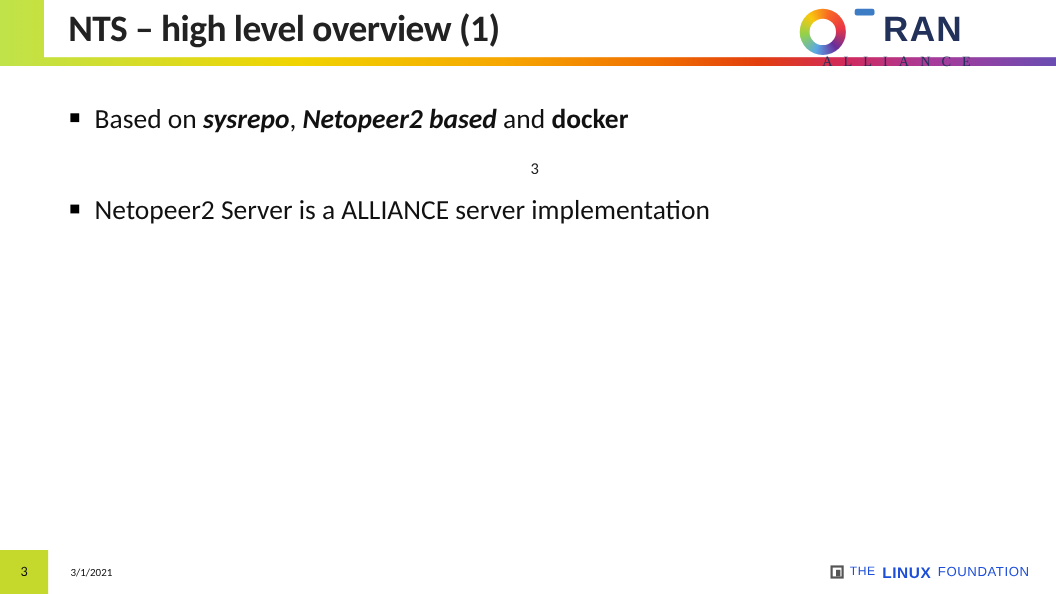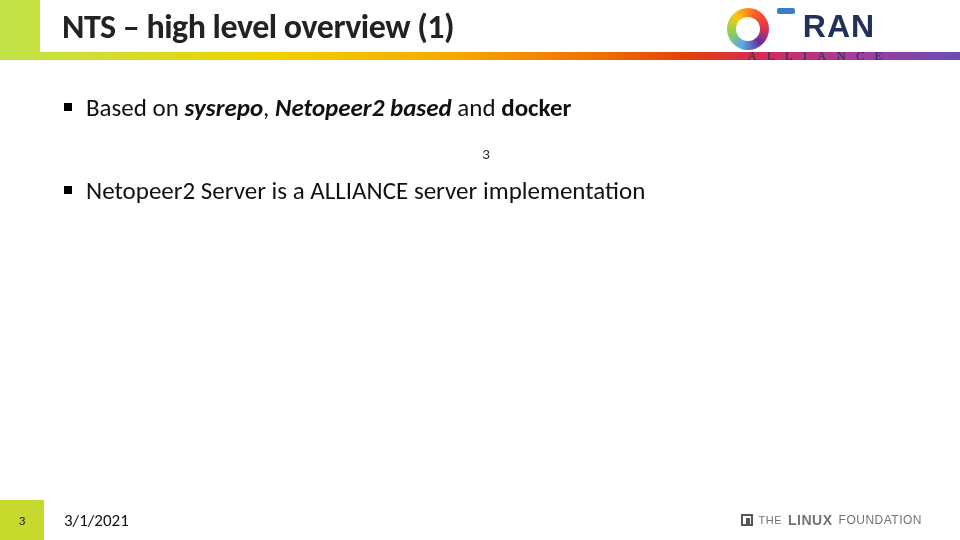--- a/index.html
+++ b/index.html
@@ -100,25 +100,25 @@
     display: flex;
     align-items: center;
   }
   .footer-slot {
     height: 100%;
     display: flex;
     align-items: center;
     justify-content: center;
   }
   .fs-num { width: 44px; background: #c5d92d; color:#111; font-size: 13px; }
-  .fs-date { padding: 0 20px; color:#111; font-size: 17px; background:#fff; }
+  .fs-date { padding: 0 20px; color:#111; font-size: 10px; background:#fff; }
   .fs-spacer { flex: 1; }
   .linux-logo {
-    display:flex; align-items:center; gap:6px; margin-right:38px;
-    font-family: Arial, sans-serif; color:#737373;
+    display:flex; align-items:center; gap:6px; margin-right:24px;
+    font-family: Arial, sans-serif; color:#1d4ed8;
   }
   .lf-box { width:12px; height:12px; border:2px solid #555; position:relative; }
   .lf-box::after { content:""; position:absolute; left:3px; top:2px; width:4px; height:6px; background:#555; }
   .lf-the { font-size:11px; letter-spacing:0.5px; }
   .lf-linux { font-size:14px; font-weight:800; letter-spacing:0.5px; }
   .lf-found { font-size:12px; font-weight:400; letter-spacing:0.5px; }
 </style>
 </head>
 <body>
 

